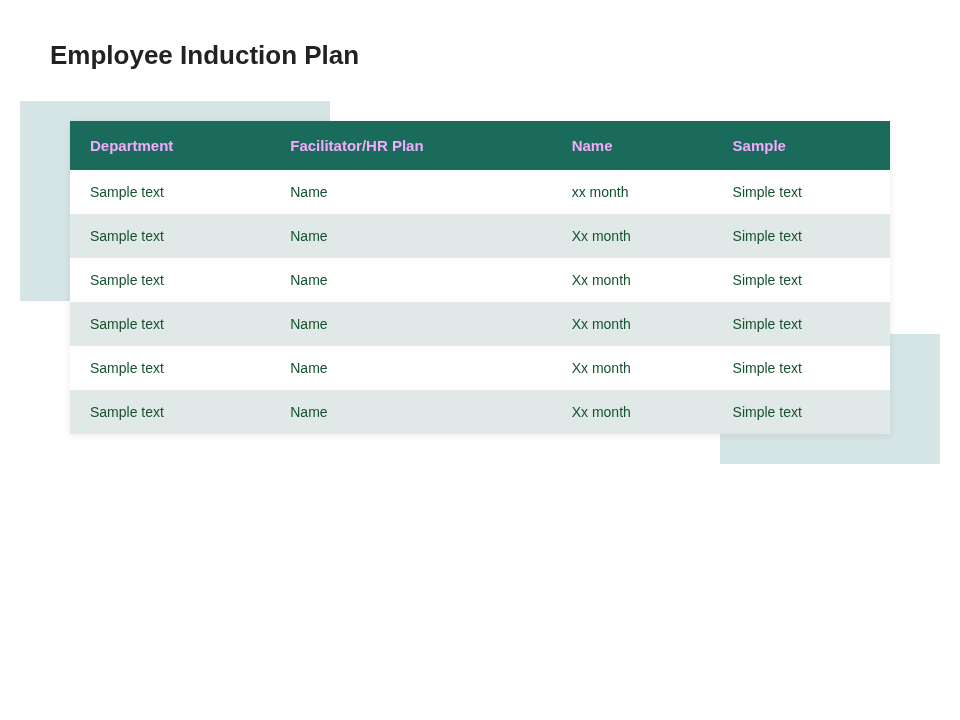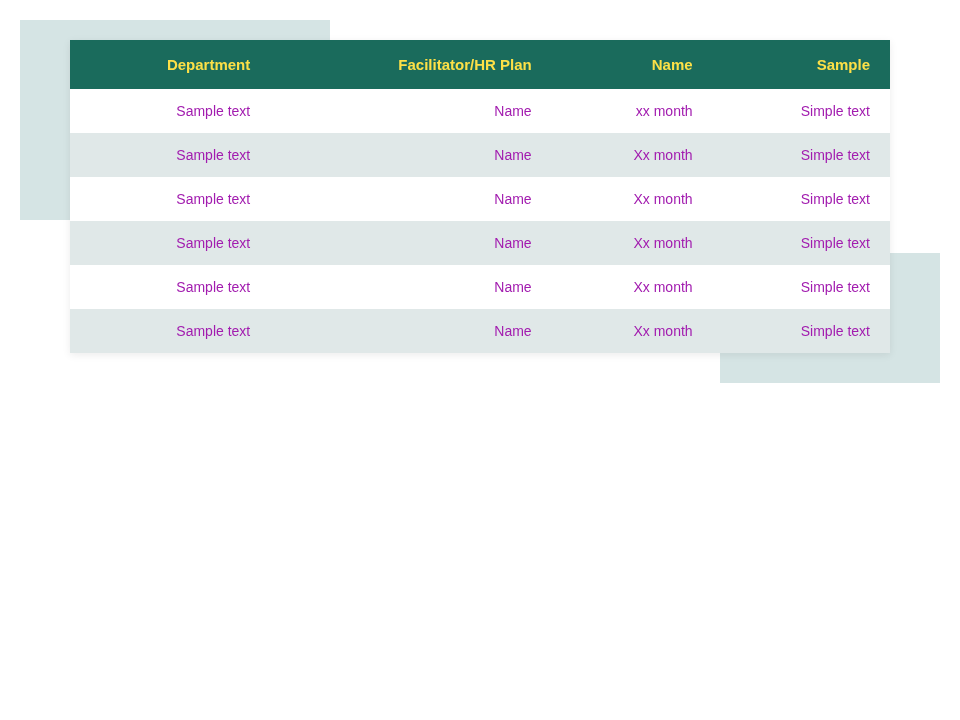--- a/index.html
+++ b/index.html
@@ -73,48 +73,49 @@
     table {
       width: 100%;
       border-collapse: collapse;
     }
 
     thead tr {
       background: #1a6b5c;
     }
 
     thead th {
-      color: #fde047;
+      color: #f0abfc;
       font-weight: bold;
       font-size: 15px;
-      text-align: right;
+      text-align: left;
       padding: 16px 20px;
       border: none;
     }
 
     tbody tr:nth-child(odd) {
       background: #ffffff;
     }
 
     tbody tr:nth-child(even) {
       background: #e0e8e8;
     }
 
     tbody td {
-      color: #a21caf;
+      color: #14532d;
       font-size: 14px;
-      text-align: right;
+      text-align: left;
       padding: 14px 20px;
       border: none;
     }
   </style>
 </head>
 <body>
 
 <div class="page-container">
+  <h1 class="page-title">Employee Induction Plan</h1>
 
   <div class="decorative-wrapper">
     <div class="deco-rect-top-left"></div>
     <div class="deco-rect-bottom-right"></div>
 
     <div class="table-wrapper">
       <table>
         <thead>
           <tr>
           <th>Department</th>

